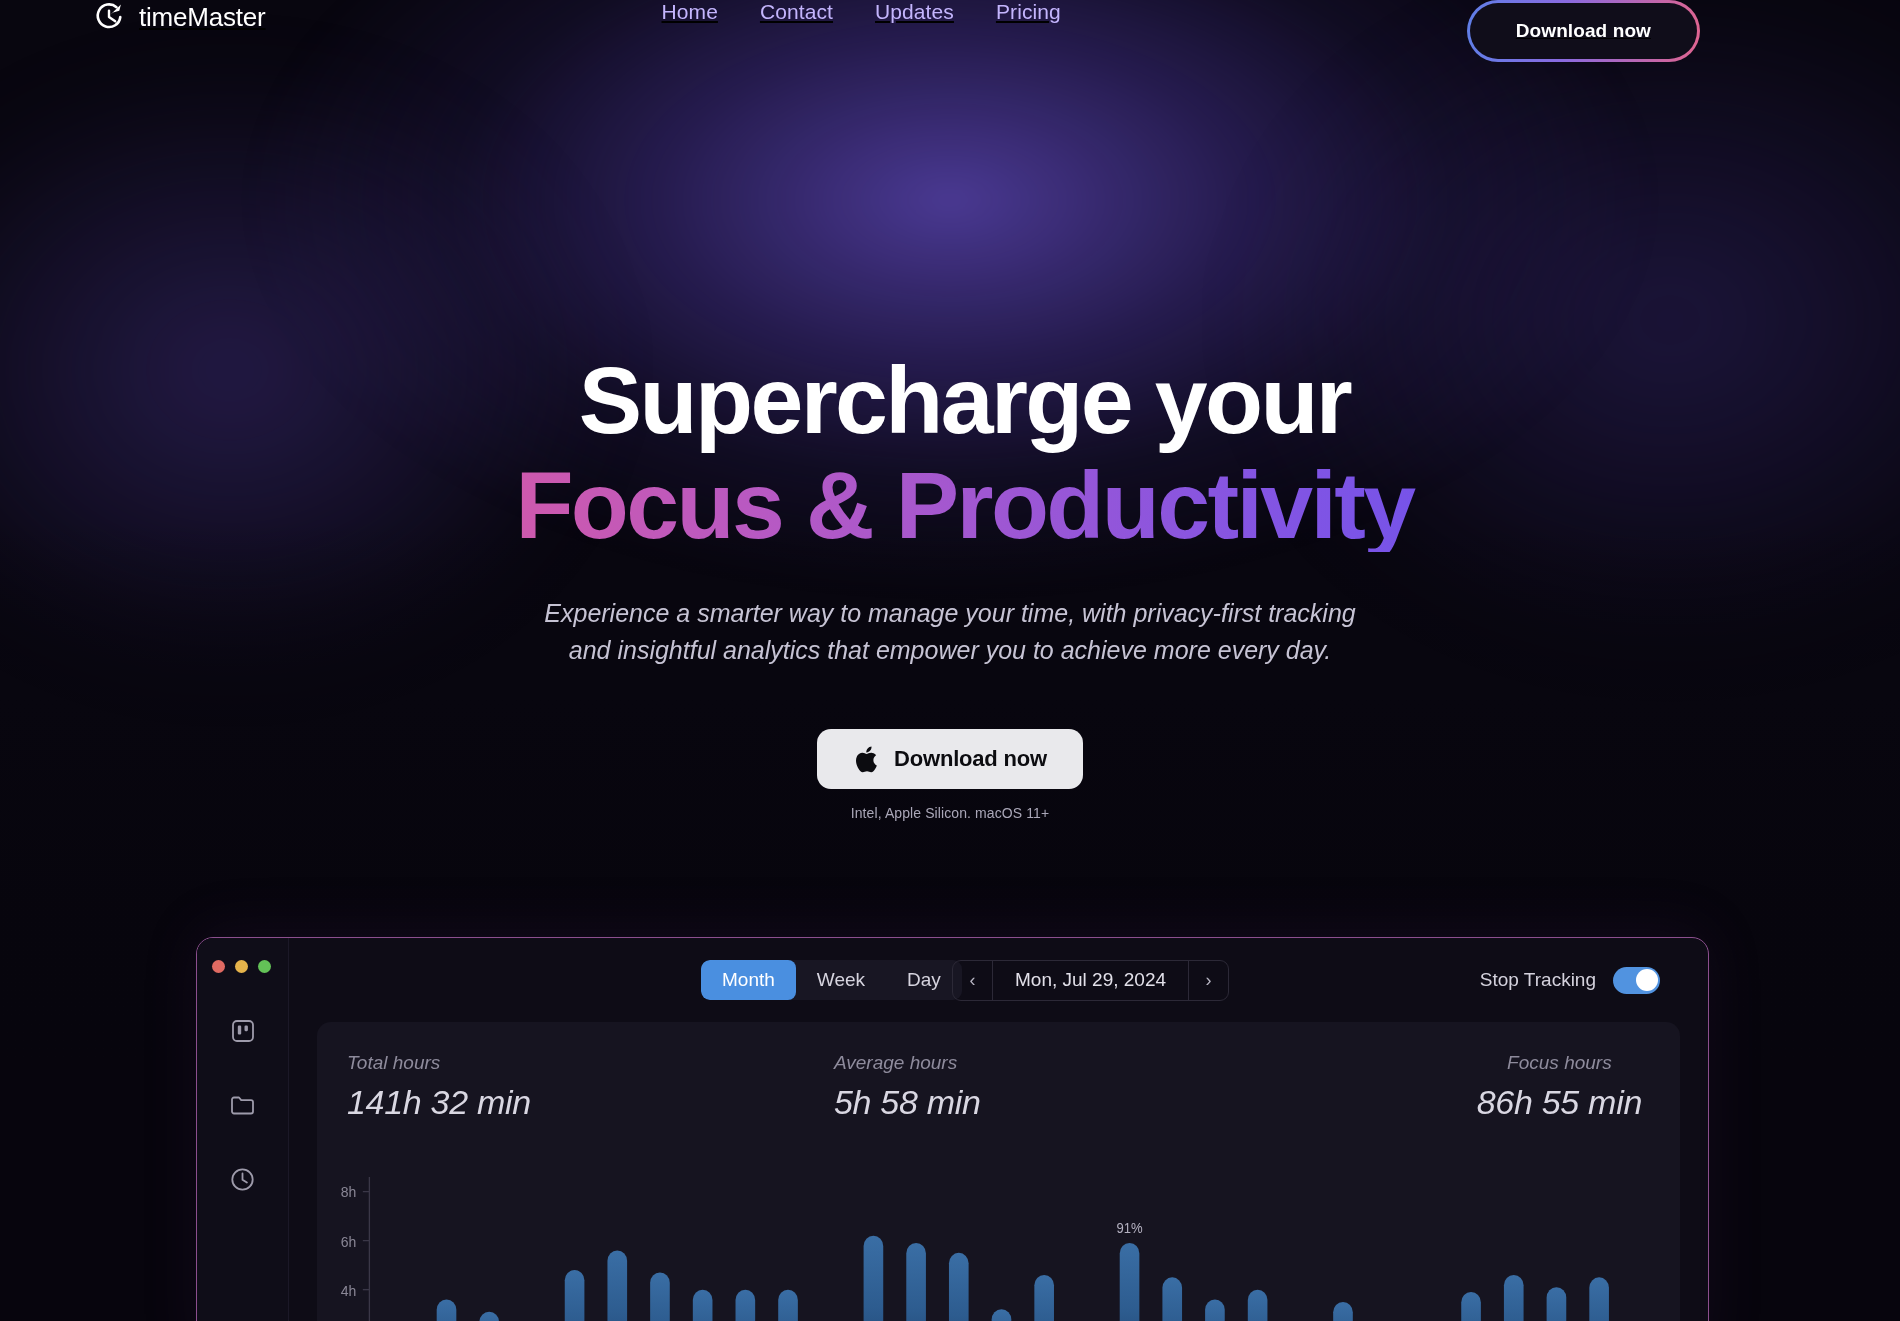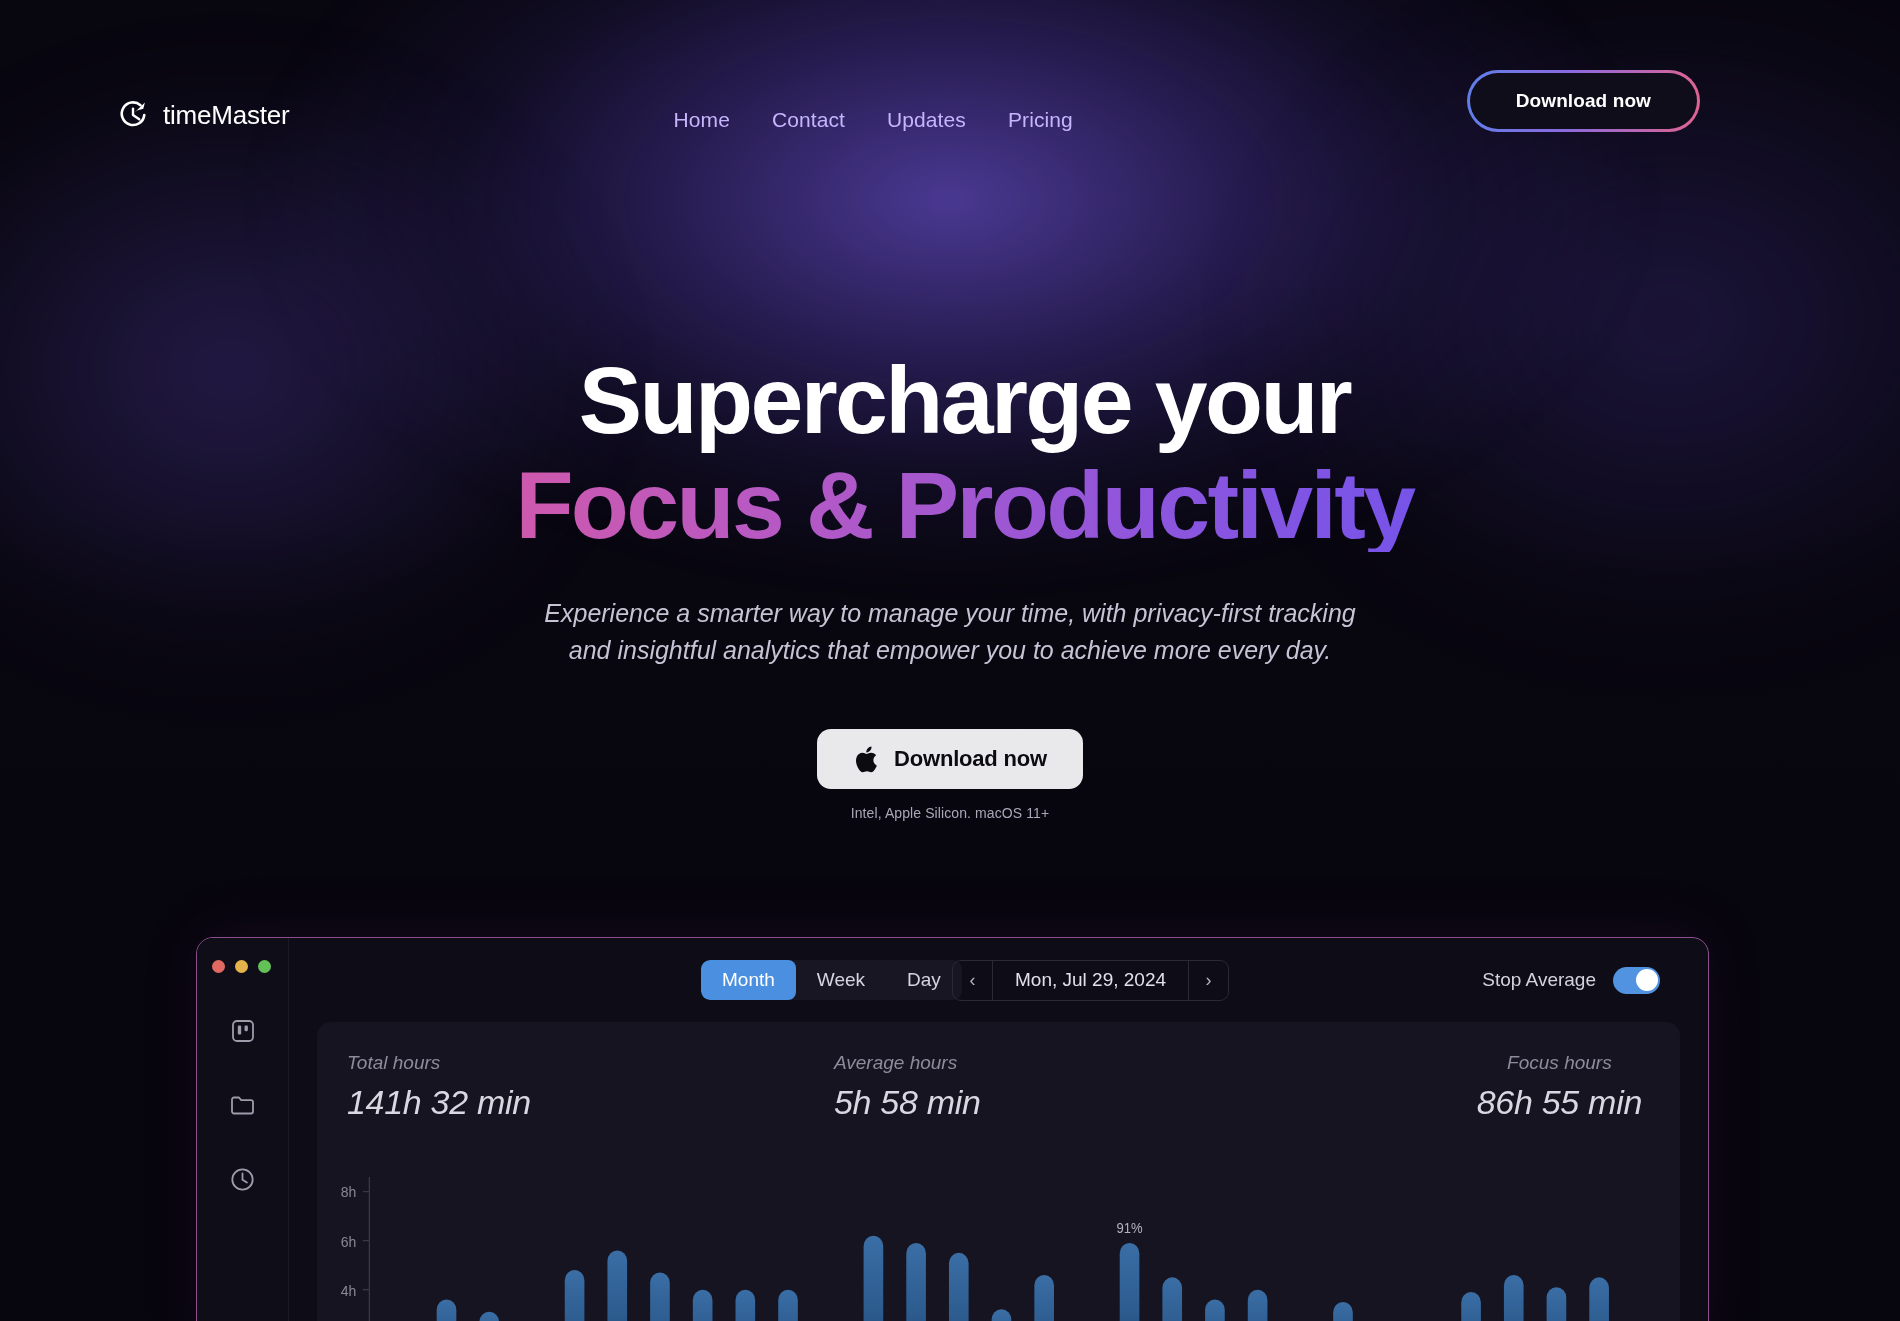--- a/index.html
+++ b/index.html
@@ -65,22 +65,23 @@
                 #07050d 70%);
     pointer-events: none;
   }
 
   
   .header {
     position: relative;
     z-index: 5;
     height: 132px;
     display: flex;
-    align-items: flex-end;
-    padding: 0 200px 0 116px;
+    align-items: flex-start;
+    padding: 0 200px 0 92px;
+    text-decoration: underline;
   }
 
   .brand {
     display: flex;
     align-items: center;
     gap: 13px;
     flex: 0 0 auto;
   }
   .brand-mark { width: 34px; height: 34px; display: block; }
   .brand-name {
@@ -460,21 +461,21 @@
           <button class="seg">Day</button>
         </div>
 
         <div class="datenav">
           <button class="datenav-arrow left">‹</button>
           <span class="datenav-label">Mon, Jul 29, 2024</span>
           <button class="datenav-arrow right">›</button>
         </div>
 
         <div class="tracking">
-          <span class="tracking-label">Stop Average</span>
+          <span class="tracking-label">Stop Tracking</span>
           <div class="toggle">
             <span class="toggle-knob"></span>
           </div>
         </div>
       </div>
 
       <div class="app-panel">
 
         <div class="stats">
           <div class="stat">

